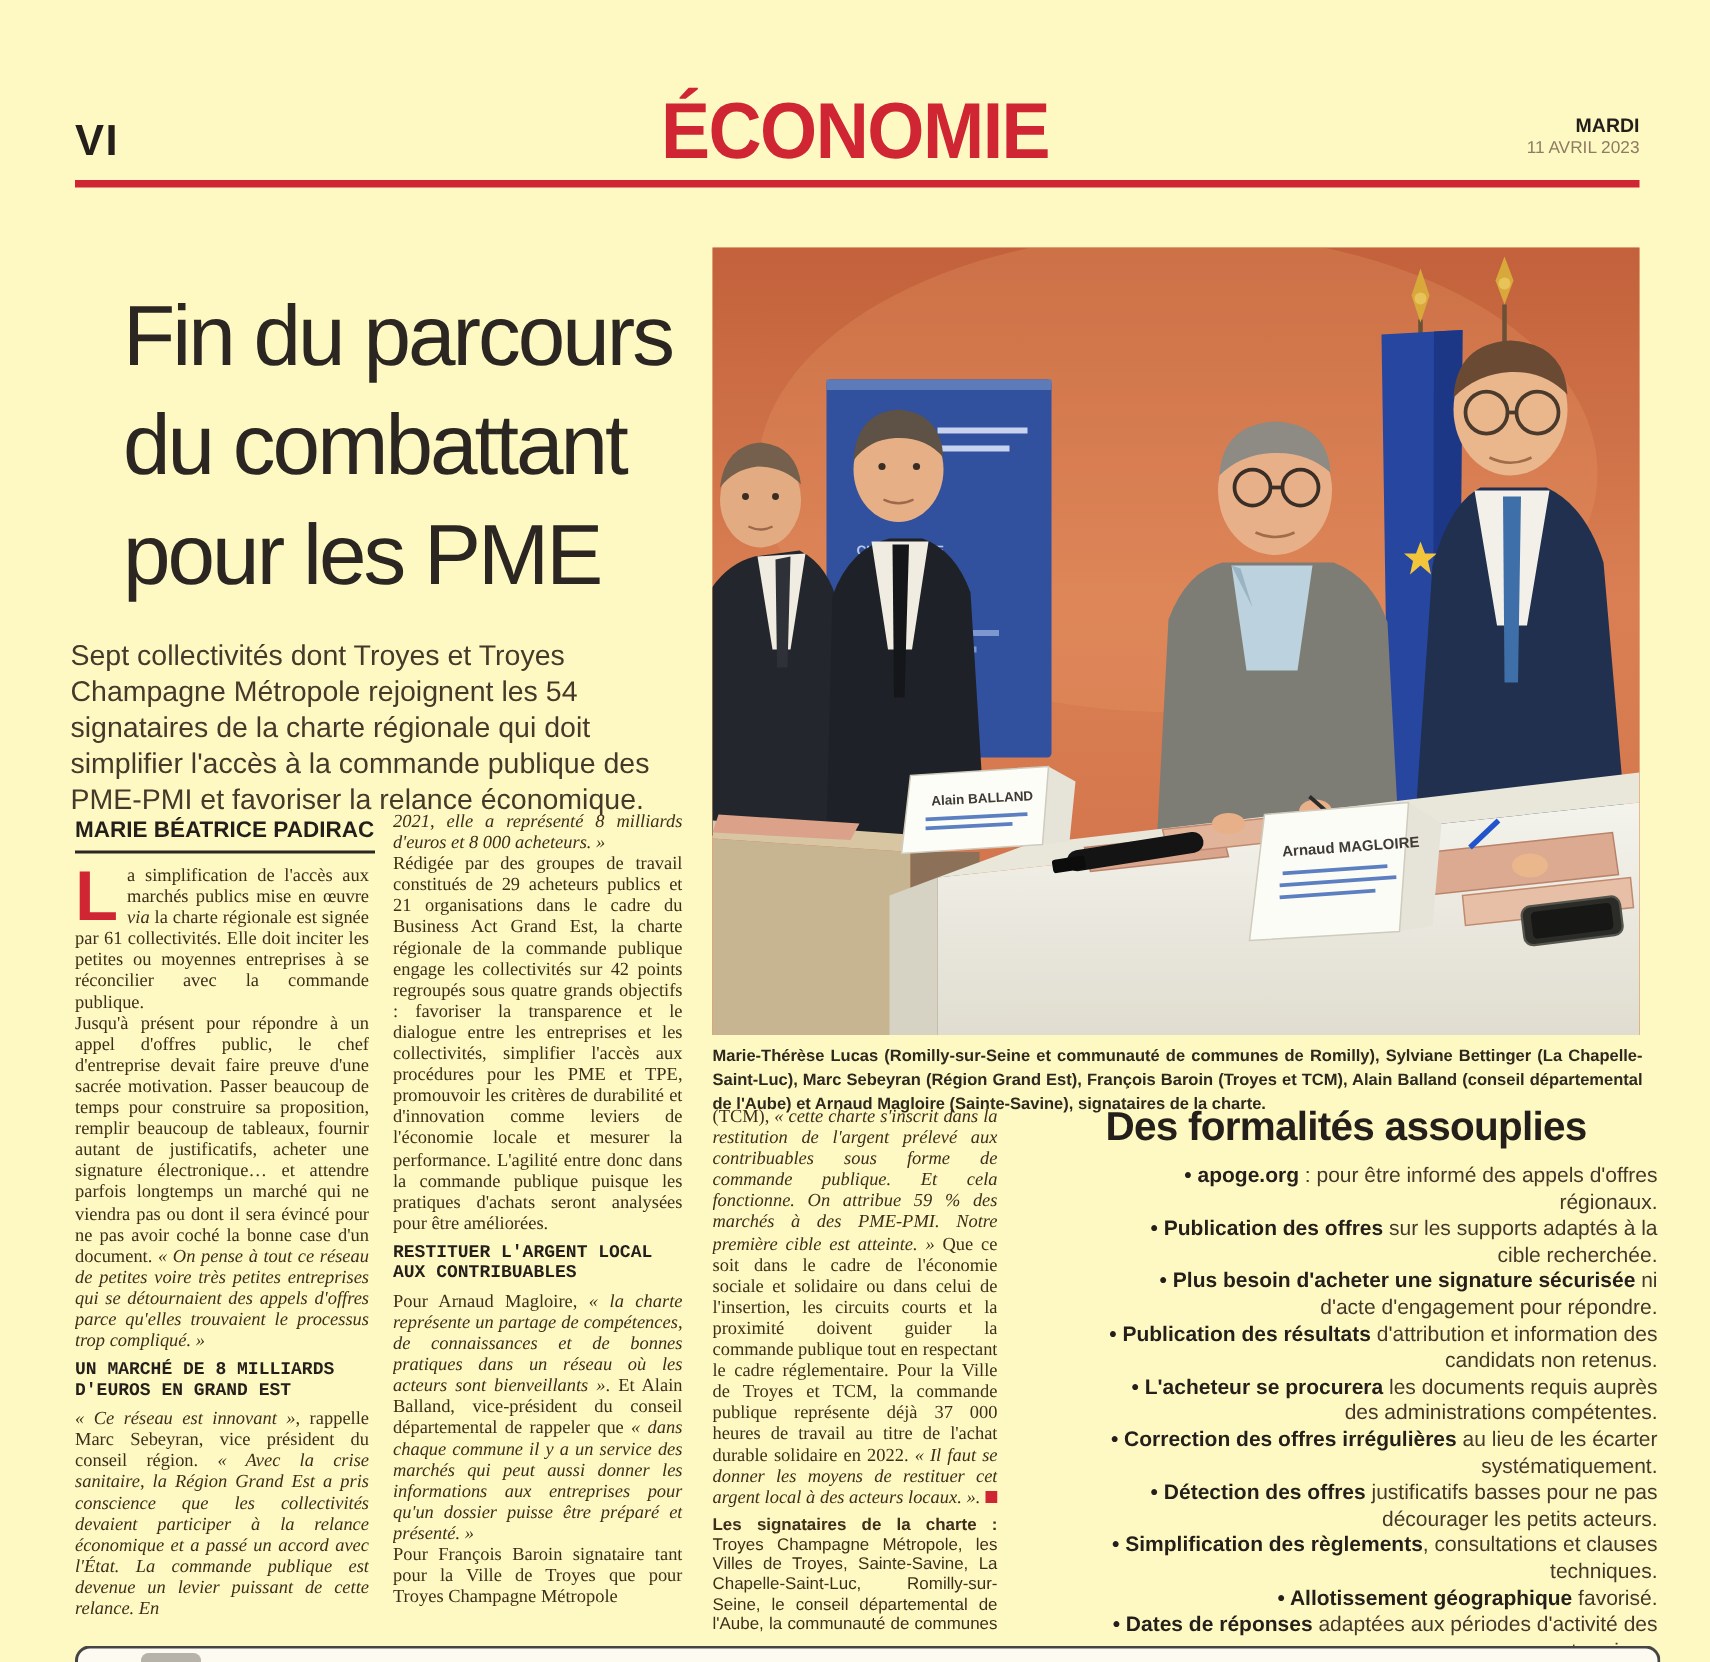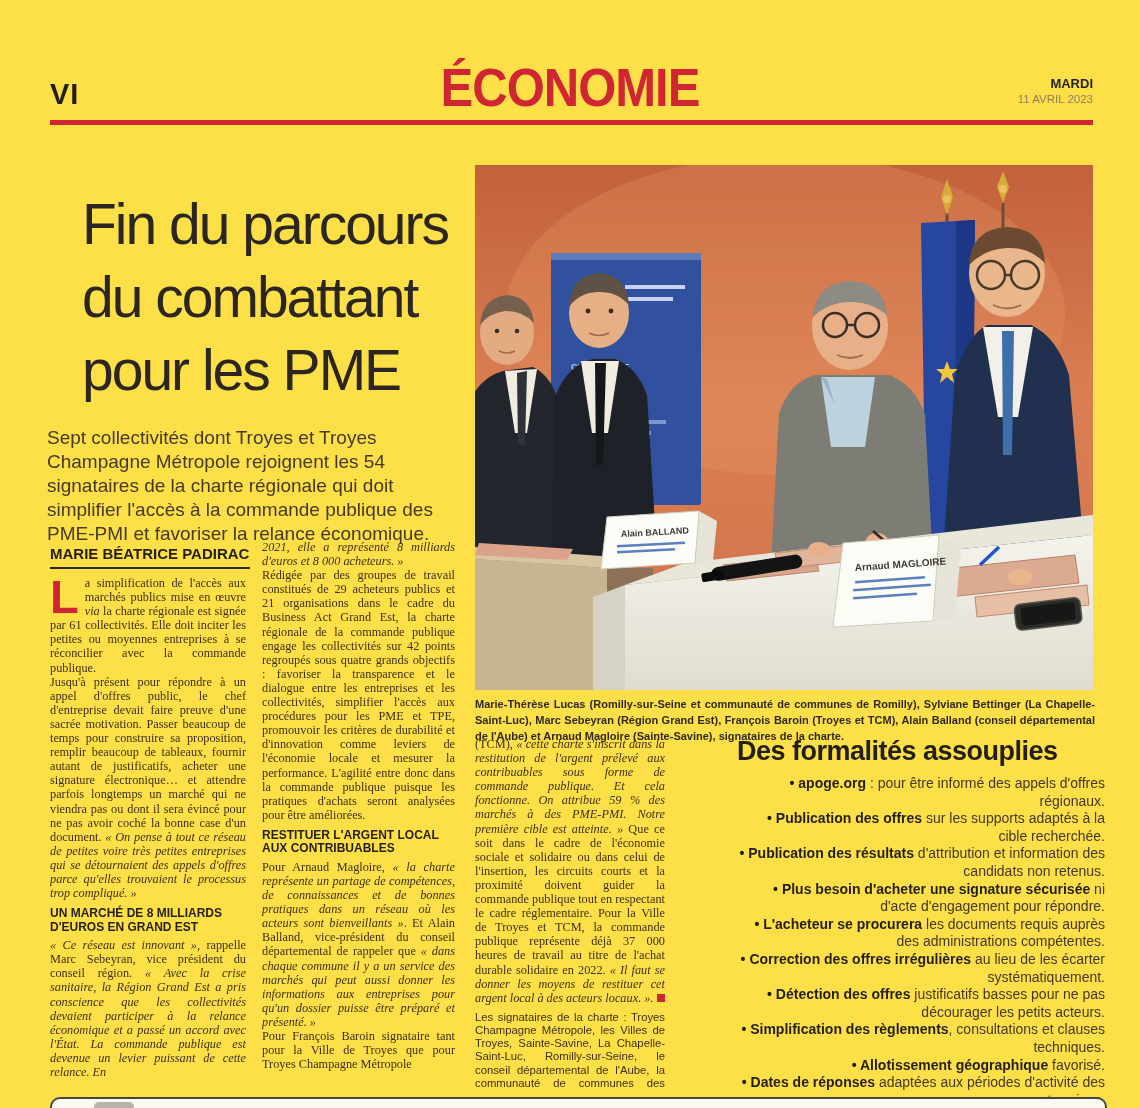--- a/index.html
+++ b/index.html
@@ -1,39 +1,39 @@
 <!DOCTYPE html>
 <html><head>
 <meta charset="utf-8">
 <style>
   html,body{margin:0;padding:0;}
-  #page{position:relative;width:1140px;height:1108px;background:#fde047;font-family:"Liberation Sans",sans-serif;color:#2b2621;overflow:hidden;}
+  #page{position:relative;width:1140px;height:1108px;background:#fef9c3;font-family:"Liberation Sans",sans-serif;color:#2b2621;overflow:hidden;}
   
   .pagenum{position:absolute;left:50px;top:78px;font-size:29px;font-weight:800;letter-spacing:1px;color:#241f1a;}
   .section{position:absolute;left:0;right:0;top:60px;text-align:center;font-size:49px;font-weight:800;letter-spacing:-1px;color:#d02533;transform:scaleY(1.08);}
   .dateline{position:absolute;right:47px;top:76px;text-align:right;line-height:1.25;}
   .dateline .day{font-size:13px;font-weight:800;color:#241f1a;}
   .dateline .date{font-size:11.5px;color:#8d7b62;}
   .rule{position:absolute;left:50px;right:47px;top:120px;height:5px;background:#d02533;}
   
   .kicker{position:absolute;left:50px;top:165px;font-size:20px;font-weight:800;letter-spacing:.3px;color:#d02533;}
   .headline{position:absolute;left:46px;top:188px;width:432px;font-size:57px;line-height:73px;letter-spacing:-2px;font-weight:400;color:#2b2621;margin-left:36px;}
   .standfirst{position:absolute;left:47px;top:426px;width:420px;font-size:19px;line-height:24px;color:#46392a;}
   .byline{position:absolute;left:50px;top:545px;font-size:15px;font-weight:800;color:#241f1a;}
   .byline:after{content:"";display:block;width:200px;border-bottom:2px solid #2b2621;margin-top:5px;}
   
   .col{position:absolute;font-family:"Liberation Serif",serif;font-size:12.3px;line-height:14.1px;text-align:justify;color:#3f2e1a;overflow:hidden;}
   #col1{left:50px;top:576px;width:196px;height:516px;}
   #col2{left:262px;top:540px;width:193px;height:552px;}
   #col3{left:475px;top:737px;width:190px;height:352px;}
   .col p{margin:0;}
-  .sub{font-family:Liberation Sans, sans-serif;font-size:12px;line-height:13.5px;font-weight:800;color:#241f1a;margin:7px 0 4px;white-space:pre-line;text-align:left;}
+  .sub{font-family:Liberation Mono, monospace;font-size:12px;line-height:13.5px;font-weight:800;color:#241f1a;margin:7px 0 4px;white-space:pre-line;text-align:left;}
   .dropcap{float:left;font-family:"Liberation Sans",sans-serif;font-size:47px;line-height:38px;font-weight:700;color:#d02533;padding:2px 6px 0 0;}
   .it{font-style:italic;}
-  .bd{font-weight:400;}
+  .bd{font-weight:700;}
   .sq{display:inline-block;width:8px;height:8px;background:#d02533;margin-left:3px;}
   .note{font-family:"Liberation Sans",sans-serif;font-size:11.3px;line-height:13.2px;color:#3f2e1a;margin-top:6px!important;}
   
   #photo{position:absolute;left:475px;top:165px;width:618px;height:525px;background:#cf7046;}
   #photo svg{display:block;}
   .caption{position:absolute;left:475px;top:697px;width:620px;font-size:11px;font-weight:700;line-height:1.45;color:#2f281f;text-align:justify;}
   
   #panel{position:absolute;left:737px;top:736px;width:368px;}
   .panel-title{font-size:27px;font-weight:700;letter-spacing:-.5px;color:#241f1a;margin:0 0 8px;}
   .bullet{margin:0;font-size:14px;line-height:17.6px;color:#453729;text-align:right;}
@@ -214,22 +214,22 @@
     </svg>
   </div>
 
   <div class="caption">Marie-Thérèse Lucas (Romilly-sur-Seine et communauté de communes de Romilly), Sylviane Bettinger (La Chapelle-Saint-Luc), Marc Sebeyran (Région Grand Est), François Baroin (Troyes et TCM), Alain Balland (conseil départemental de l'Aube) et Arnaud Magloire (Sainte-Savine), signataires de la charte.</div>
 
   <div id="panel">
     <h2 class="panel-title">Des formalités assouplies</h2>
     <div>
         <p class="bullet"><span class="dot">• </span><b>apoge.org</b><span> : pour être informé des appels d'offres régionaux.</span></p>
         <p class="bullet"><span class="dot">• </span><b>Publication des offres</b><span> sur les supports adaptés à la cible recherchée.</span></p>
+        <p class="bullet"><span class="dot">• </span><b>Plus besoin d'acheter une signature sécurisée</b><span> ni d'acte d'engagement pour répondre.</span></p>
         <p class="bullet"><span class="dot">• </span><b>Publication des résultats</b><span> d'attribution et information des candidats non retenus.</span></p>
-        <p class="bullet"><span class="dot">• </span><b>Plus besoin d'acheter une signature sécurisée</b><span> ni d'acte d'engagement pour répondre.</span></p>
         <p class="bullet"><span class="dot">• </span><b>L'acheteur se procurera</b><span> les documents requis auprès des administrations compétentes.</span></p>
         <p class="bullet"><span class="dot">• </span><b>Correction des offres irrégulières</b><span> au lieu de les écarter systématiquement.</span></p>
         <p class="bullet"><span class="dot">• </span><b>Détection des offres</b><span> justificatifs basses pour ne pas décourager les petits acteurs.</span></p>
         <p class="bullet"><span class="dot">• </span><b>Simplification des règlements</b><span>, consultations et clauses techniques.</span></p>
         <p class="bullet"><span class="dot">• </span><b>Allotissement géographique</b><span> favorisé.</span></p>
         <p class="bullet"><span class="dot">• </span><b>Dates de réponses</b><span> adaptées aux périodes d'activité des entreprises.</span></p>
       </div>
   </div>
 
   <div class="bottom-box">

